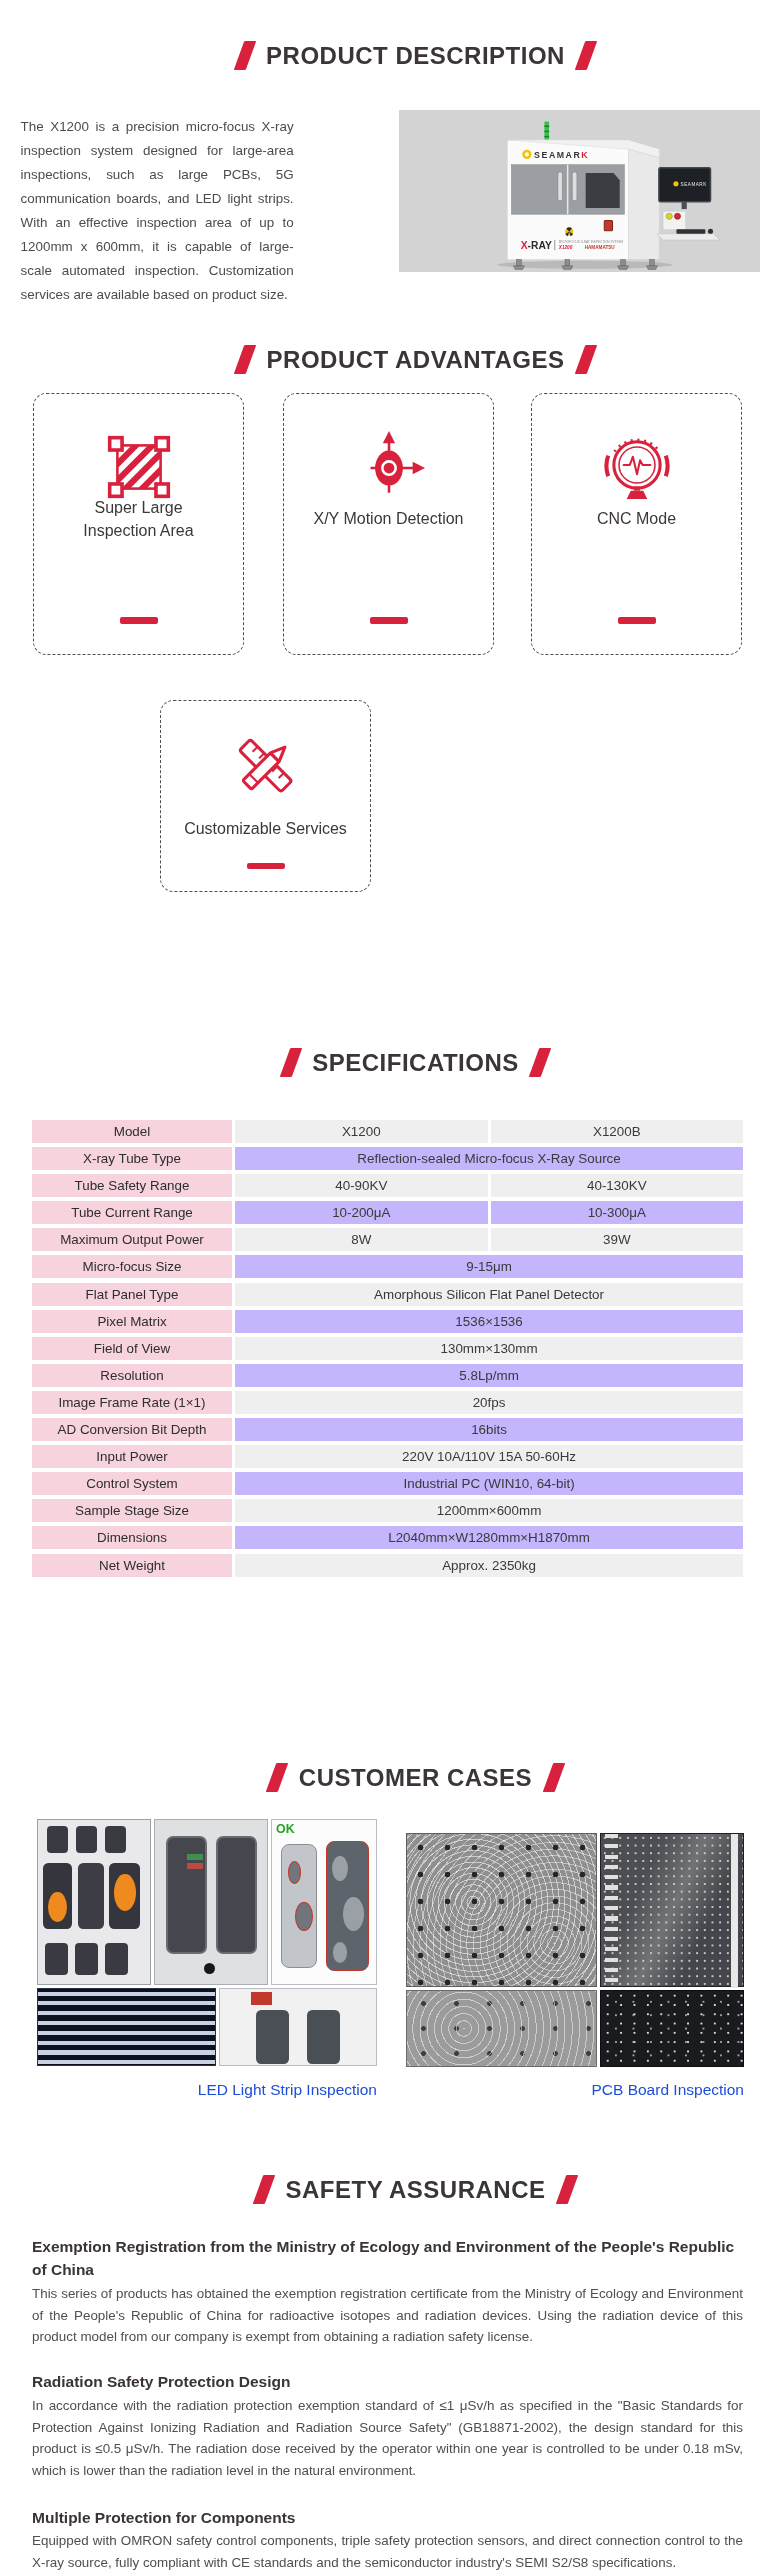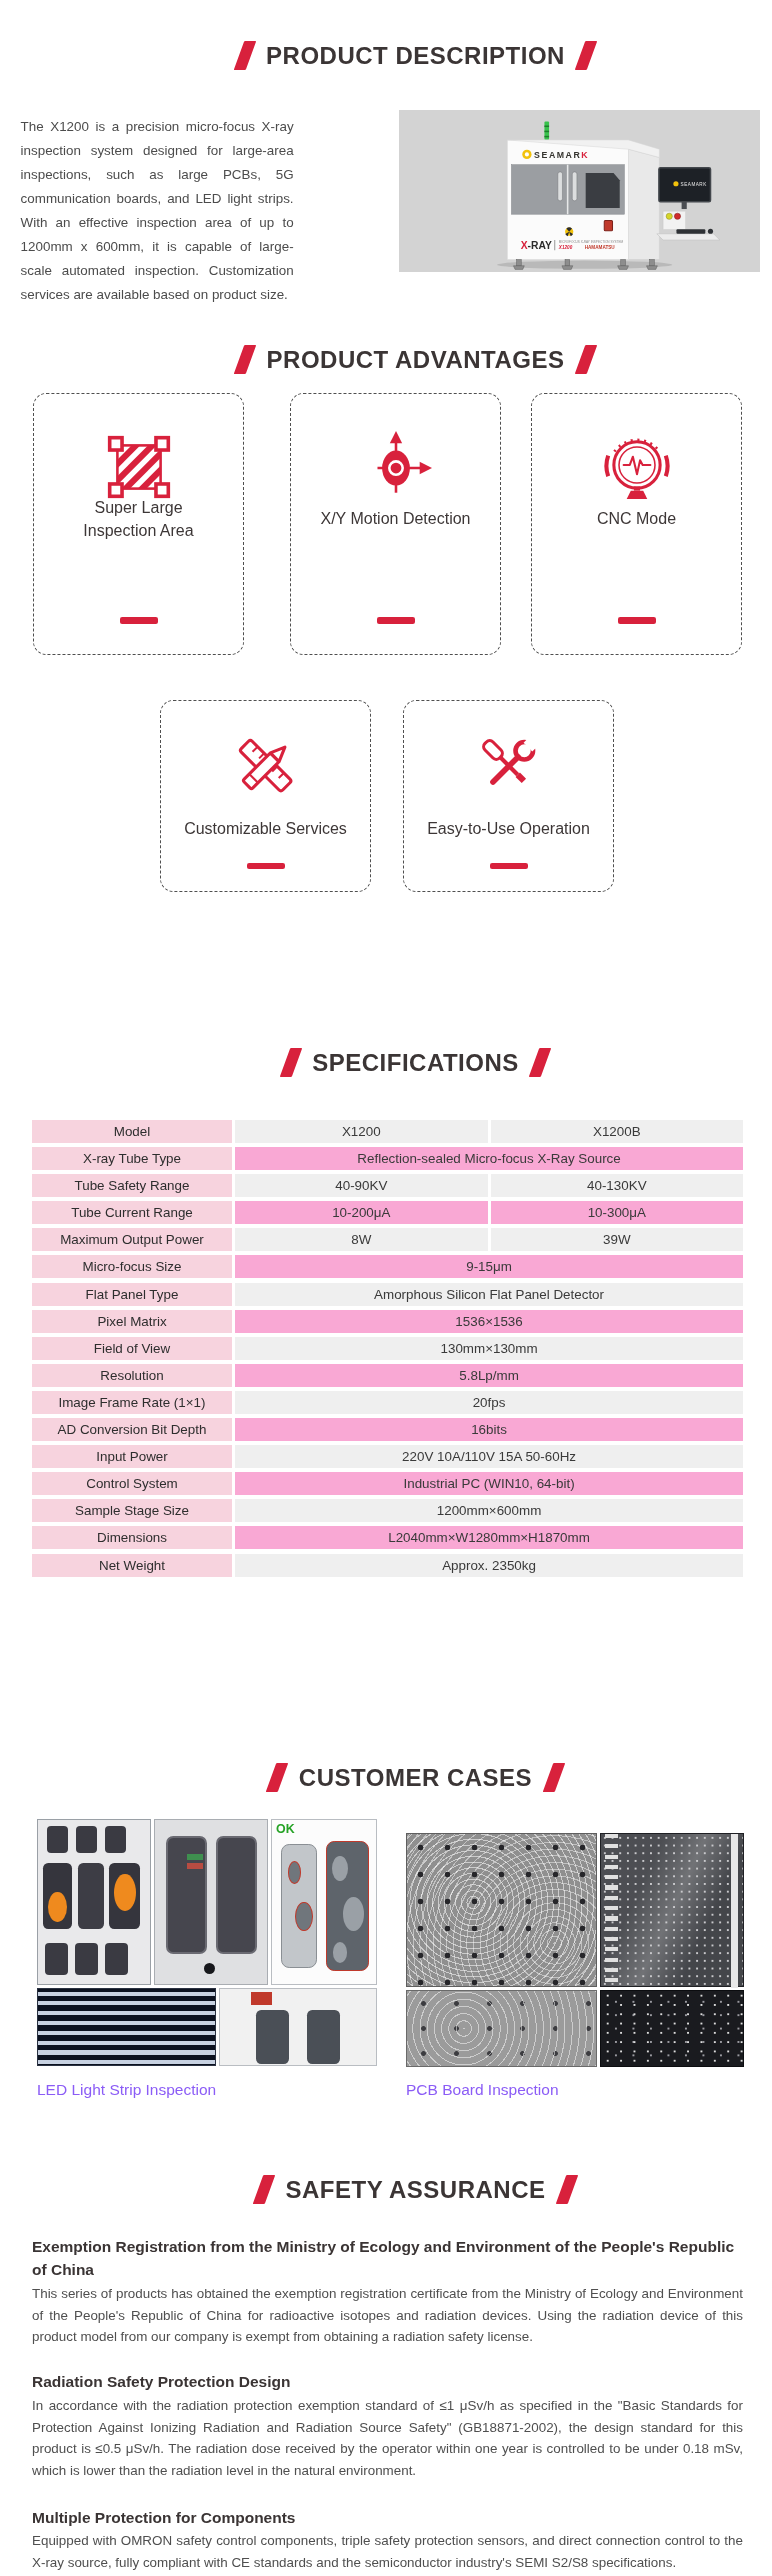--- a/index.html
+++ b/index.html
@@ -33,26 +33,26 @@
   .r1 .card-dash{bottom:30px;}
   .r2 .card-dash{bottom:21.6px;}
 
   
   .spec-table{position:absolute;left:32px;top:1120px;width:711px;display:flex;flex-direction:column;gap:4.1px;}
   .srow{display:flex;gap:3.1px;height:23px;}
   .slabel{width:200px;flex:none;background:#f7d3de;display:flex;align-items:center;justify-content:center;
           font-size:13.4px;color:#2e2e2e;}
   .svals{flex:1;display:flex;gap:3.1px;}
   .sval{flex:1;display:flex;align-items:center;justify-content:center;font-size:13.4px;color:#3a3a3a;text-align:center;}
-  .g{background:#efefef;} .w{background:#f9a8d4;}
+  .g{background:#efefef;} .w{background:#c4b5fd;}
 
   
   .collage{position:absolute;background:#fff;}
   .collage div{position:absolute;box-sizing:border-box;}
-  .caption{position:absolute;text-align:left;font-size:15.5px;font-weight:500;color:#8b5cf6;}
+  .caption{position:absolute;text-align:right;font-size:15.5px;font-weight:500;color:#1d4ed8;}
 
   
   .sa-head{position:absolute;left:32px;width:711px;font-size:15.5px;font-weight:700;color:#3a3434;line-height:23px;}
   .sa-body{position:absolute;left:32px;width:711px;font-size:13.4px;color:#4f4f4f;line-height:21.6px;text-align:justify;}
 </style>
 </head>
 <body>
 
 <div class="page">
 
@@ -160,21 +160,21 @@
         </g>
       </svg>
     </div>
     <div class="card-label">
       <span>Super Large</span>
       <span>Inspection Area</span>
     </div>
     <div class="card-dash"></div>
   </div>
 
-  <div class="card r1" style="left:290px">
+  <div class="card r1" style="left:283px">
     <div class="card-icon">
       <svg width="72" height="72" viewBox="0 0 140 140">
         <g stroke="#d8213c" stroke-width="5">
           <line x1="70" y1="18" x2="70" y2="120"></line>
           <line x1="34" y1="72" x2="120" y2="72"></line>
         </g>
         <polygon points="70,0 58,24 82,24" fill="#d8213c"></polygon>
         <polygon points="140,72 116,60 116,84" fill="#d8213c"></polygon>
         <ellipse cx="70" cy="72" rx="27" ry="34" fill="#d8213c"></ellipse>
         <circle cx="70" cy="72" r="13" fill="none" stroke="#ffffff" stroke-width="5"></circle>
@@ -221,41 +221,20 @@
         </g>
       </svg>
     </div>
     <div class="card-label">
       <span>Customizable Services</span>
       <span></span>
     </div>
     <div class="card-dash"></div>
   </div>
 
-  <div class="card r2" style="left:403px">
-    <div class="card-icon">
-      <svg width="72" height="72" viewBox="0 0 140 140">
-        <g transform="rotate(-45 70 70)">
-          <rect x="59" y="6" width="22" height="40" rx="9" fill="#ffffff" stroke="#d8213c" stroke-width="6"></rect>
-          <line x1="70" y1="46" x2="70" y2="94" stroke="#d8213c" stroke-width="8"></line>
-          <rect x="64" y="94" width="12" height="17" fill="#d8213c"></rect>
-        </g>
-        <g transform="rotate(45 70 70)">
-          <circle cx="70" cy="28" r="17" fill="none" stroke="#d8213c" stroke-width="9"></circle>
-          <rect x="58" y="2" width="24" height="16" fill="#ffffff"></rect>
-          <line x1="70" y1="45" x2="70" y2="114" stroke="#d8213c" stroke-width="11" stroke-linecap="round"></line>
-        </g>
-      </svg>
-    </div>
-    <div class="card-label">
-      <span>Easy-to-Use Operation</span>
-      <span></span>
-    </div>
-    <div class="card-dash"></div>
-  </div>
 
   <div class="heading" style="top:1038px">
     <span class="slash"></span>
     <h2>SPECIFICATIONS</h2>
     <span class="slash"></span>
   </div>
 
   <div class="spec-table">
     <div class="srow">
       <div class="slabel">Model</div>

